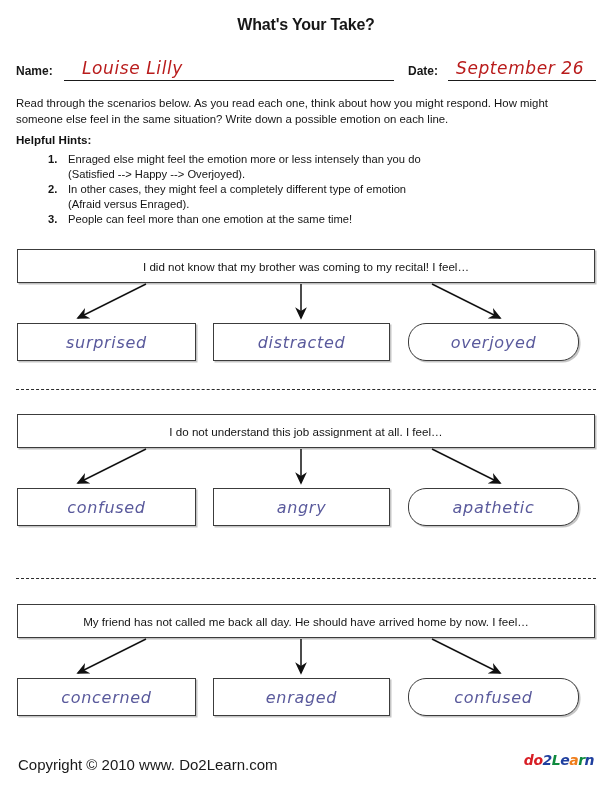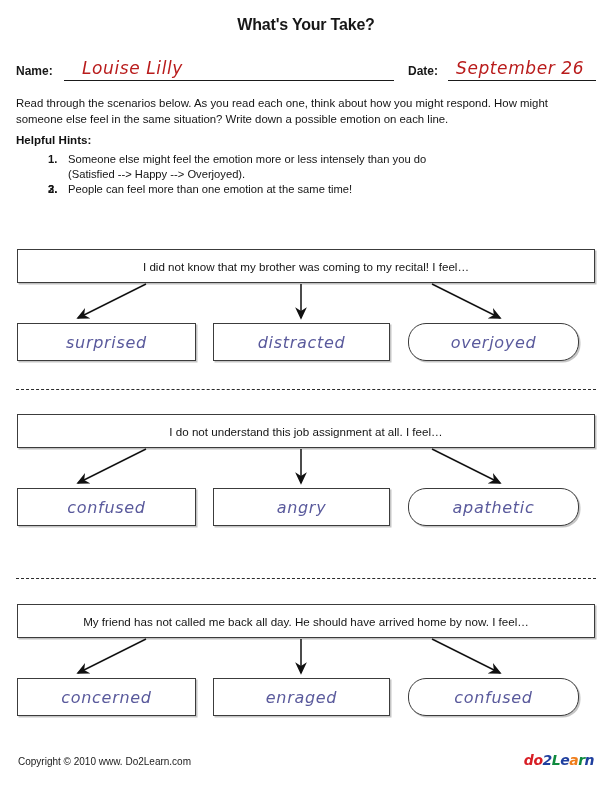--- a/index.html
+++ b/index.html
@@ -186,21 +186,21 @@
     border-top: 1.6px dashed #2b2b2b;
   }
   .sep-1 { top: 389px; }
   .sep-2 { top: 578px; }
 
   
   .footer-copyright {
     position: absolute;
     left: 18px;
     top: 756px;
-    font-size: 10px;
+    font-size: 15px;
     color: #1a1a1a;
   }
   .footer-logo {
     position: absolute;
     right: 18px;
     top: 752px;
     font-family: "DejaVu Sans", sans-serif;
     font-size: 14px;
     font-weight: bold;
     font-style: italic;
@@ -223,25 +223,27 @@
   <span class="field-rule rule-date"></span>
   <span class="handwriting hw-date">September 26</span>
 </div>
 
 <div class="instructions">Read through the scenarios below.  As you read each one, think about how you might respond.  How might someone else feel in the same situation?   Write down a possible emotion on each line.</div>
 <div class="hints-title">Helpful Hints:</div>
 
 <ol class="hints-list">
   <li>
     <span class="num">1.</span>
-    <span>Someone else might feel the emotion more or less intensely than you do</span>
+    <span>Enraged else might feel the emotion more or less intensely than you do</span>
     <span class="hint-sub">(Satisfied --&gt; Happy --&gt; Overjoyed).</span>
   </li>
   <li>
     <span class="num">2.</span>
+    <span>In other cases, they might feel a completely different type of emotion</span>
+    <span class="hint-sub">(Afraid versus Enraged).</span>
   </li>
   <li>
     <span class="num">3.</span>
     <span>People can feel more than one emotion at the same time!</span>
   </li>
 </ol>
 
 <div class="group group-1">
   <div class="scenario-box">
     <span class="scenario-text">I did not know that my brother was coming to my recital! I feel…</span>

